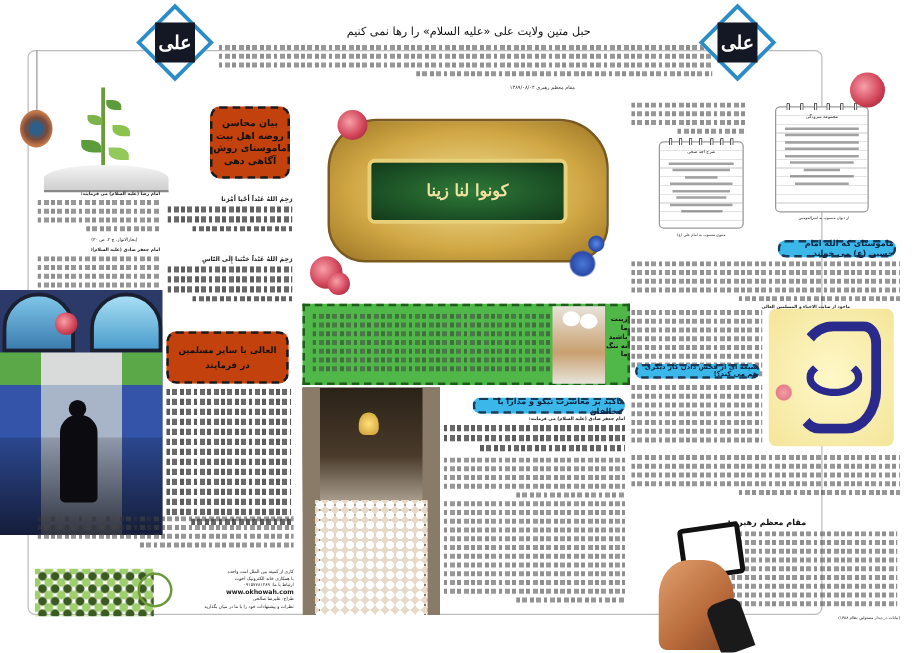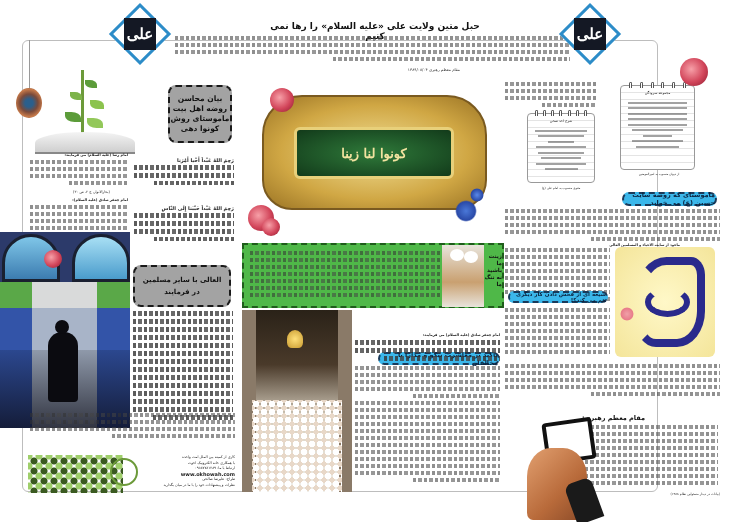--- a/index.html
+++ b/index.html
@@ -6,22 +6,22 @@
   html, body { width: 739px; height: 522px; overflow: hidden; background: #ffffff; }
   body { position: relative; font-family: "DejaVu Sans", sans-serif; color: #222; }
   .abs { position: absolute; }
   .rtl { direction: rtl; text-align: right; }
   .frame { position: absolute; left: 22px; top: 40px; width: 636px; height: 452px; border: 1px solid #bdbdbd; border-radius: 6px; background: #fff; }
   .text-lines { position: absolute; overflow: hidden; }
   .text-lines .ln { height: 4px; margin-bottom: 3px; background: repeating-linear-gradient(90deg, #333 0 3px, transparent 3px 5px, #444 5px 9px, transparent 9px 11px); opacity: .55; }
   .text-lines .ln.short { width: 60%; margin-left: auto; }
   .text-lines .ln.mid { width: 80%; margin-left: auto; }
   .text-lines .ln.bold { opacity: .8; height: 5px; }
-  .headline { font-family: "DejaVu Sans", sans-serif; font-weight: bold; font-size: 9px; color: #111; direction: rtl; }
-  .blue-box { position: absolute; background: #a3a3a3; border: 2px dashed #1a1a1a; border-radius: 8px; color: #111; font-weight: bold; text-align: center; direction: rtl; display: flex; align-items: center; justify-content: center; }
+  .headline { font-family: "DejaVu Sans", sans-serif; font-weight: normal; font-size: 9px; color: #111; direction: rtl; }
+  .blue-box { position: absolute; background: #c2410c; border: 2px dashed #1a1a1a; border-radius: 8px; color: #111; font-weight: bold; text-align: center; direction: rtl; display: flex; align-items: center; justify-content: center; }
   .pill { position: absolute; background: #3bb7ea; border: 2px dashed #1a3a5a; border-radius: 10px; color: #0a2440; font-weight: bold; font-size: 6.5px; display: flex; align-items: center; justify-content: center; direction: rtl; }
   .green-panel { position: absolute; background: #4fb848; border: 2px dashed #1f5d1b; }
   .notebook { position: absolute; background: #fff; border: 1px solid #999; border-radius: 4px; background-image: repeating-linear-gradient(#fff 0 6px, #e4e4e4 6px 7px); }
   .rings { display: flex; justify-content: space-around; padding: 0 4px; margin-top: -4px; }
   .rings span { width: 3px; height: 6px; border: 1px solid #555; border-bottom: none; border-radius: 2px 2px 0 0; background: #fff; }
   .nb-line { height: 2px; margin: 3.5px auto; background: #555; opacity: .55; }
   .logo-diamond { position: absolute; width: 44px; height: 44px; transform: rotate(45deg); border: 3px solid #2c8cc8; background: #fff; display: flex; align-items: center; justify-content: center; }
   .logo-diamond .inner { width: 32px; height: 32px; background: #141824; display: flex; align-items: center; justify-content: center; transform: rotate(-45deg); }
   .logo-diamond .inner span { color: #fff; font-weight: bold; font-size: 15px; font-family: "DejaVu Serif", serif; }
   .rose { position: absolute; border-radius: 50%; background: radial-gradient(circle at 40% 40%, #f7a0a8, #d2455a 55%, #8a1b2e); }
@@ -63,21 +63,21 @@
   <div class="leaf" style="left:55px; top:30px; width:14px; height:9px; background:#8cc34e;"></div>
   <div class="leaf" style="left:30px; top:42px; width:16px; height:10px;"></div>
   <div class="leaf" style="left:52px; top:48px; width:16px; height:10px; background:#93c85a;"></div>
   <div class="abs" style="left:0; top:62px; width:100px; height:22px; border-radius:50% 50% 0 0; background: linear-gradient(#f4f4f4, #cfcfcf); border-bottom: 2px solid #888;"></div>
 </div>
 
 <div class="blue-box" style="left:168px; top:85px; width:64px; height:58px; flex-direction:column; font-size:7.5px; line-height:10px;">
   <div>بیان محاسن</div>
   <div>روضه اهل بیت</div>
   <div>ماموستای روش</div>
-  <div>کونوا دهی</div>
+  <div>آگاهی دهی</div>
 </div>
 
 <div class="abs rtl" style="left:30px; top:153px; width:98px; font-size:3.6px; font-weight:bold;">امام رضا (علیه السلام) می فرمایند:</div>
 <div class="text-lines" style="left:30px; top:160px; width:98px; height:30px;">
   <div class="ln"></div>
     <div class="ln"></div>
     <div class="ln"></div>
     <div class="ln short"></div>
 </div>
 <div class="abs rtl" style="left:30px; top:190px; width:80px; font-size:3.6px;">(بحارالانوار، ج ۲، ص ۳۰)</div>
@@ -181,21 +181,21 @@
   <div class="abs rtl" style="left:238px; top:8px; width:20px; font-size:5.5px; font-weight:bold; line-height:7px; color:#111;">زینت ما باشید نه ننگ ما</div>
 </div>
 
 <div class="abs" style="left:242px; top:310px; width:110px; height:182px; overflow:hidden; background: linear-gradient(#2a2218, #4a3a2a 30%, #d8d0c0 60%, #f0f0ec);">
   <div class="abs" style="left:0; top:0; width:14px; height:182px; background:#8a7a68;"></div>
   <div class="abs" style="left:96px; top:0; width:14px; height:182px; background:#8a7a68;"></div>
   <div class="abs" style="left:45px; top:20px; width:16px; height:18px; border-radius:50% 50% 30% 30%; background: radial-gradient(circle, #ffe07a, #c89a30);"></div>
   <div class="abs" style="left:10px; top:90px; width:90px; height:92px; background: radial-gradient(circle at 4px 4px, #fff 3px, transparent 3.5px) 0 0/8px 8px, radial-gradient(circle at 4px 4px, #e8d8c8 3px, transparent 3.5px) 4px 4px/8px 8px;"></div>
 </div>
 
-<div class="pill" style="left:378px; top:318px; width:122px; height:13px;margin-top:34px;">تاکید بر معاشرت نیکو و مدارا با مخالفان</div>
+<div class="pill" style="left:378px; top:318px; width:122px; height:13px;">تاکید بر معاشرت نیکو و مدارا با مخالفان</div>
 <div class="abs rtl" style="left:355px; top:333px; width:145px; font-size:3.6px; font-weight:bold;">امام جعفر صادق (علیه السلام) می فرمایند:</div>
 <div class="text-lines" style="left:355px; top:340px; width:145px; height:22px;">
   <div class="ln bold"></div>
     <div class="ln bold"></div>
     <div class="ln bold mid"></div>
 </div>
 <div class="text-lines" style="left:355px; top:366px; width:145px; height:126px;">
   <div class="ln"></div>
     <div class="ln"></div>
     <div class="ln"></div>
@@ -263,21 +263,21 @@
       <div class="nb-line" style="width:80%"></div>
       <div class="nb-line" style="width:70%"></div>
       <div class="nb-line" style="width:40%"></div>
       <div class="nb-line" style="width:70%"></div>
       <div class="nb-line" style="width:60%"></div>
   </div>
 </div>
 <div class="abs" style="left:620px; top:172px; width:78px; font-size:3px; text-align:center; direction:rtl;">از دیوان منسوب به امیرالمومنین</div>
 <div class="rose" style="left:680px; top:58px; width:28px; height:28px;"></div>
 
-<div class="pill" style="left:622px; top:192px; width:95px; height:14px;">ماموستای که روضه سایت حسین (ع) می خواند</div>
+<div class="pill" style="left:622px; top:192px; width:95px; height:14px;">ماموستای که الله امام حسین (ع) می خواند</div>
 <div class="text-lines" style="left:505px; top:209px; width:215px; height:32px;">
   <div class="ln"></div>
     <div class="ln"></div>
     <div class="ln"></div>
     <div class="ln"></div>
     <div class="ln short"></div>
 </div>
 <div class="abs rtl" style="left:600px; top:243px; width:80px; font-size:3.5px; font-weight:bold;">ماخوذ از سایت الاحیاء و المسلمین العالی</div>
 
 <div class="abs" style="left:615px; top:247px; width:100px; height:110px; border-radius:6px; background: radial-gradient(ellipse, #fff8c8, #f4e59a); overflow:hidden;">

